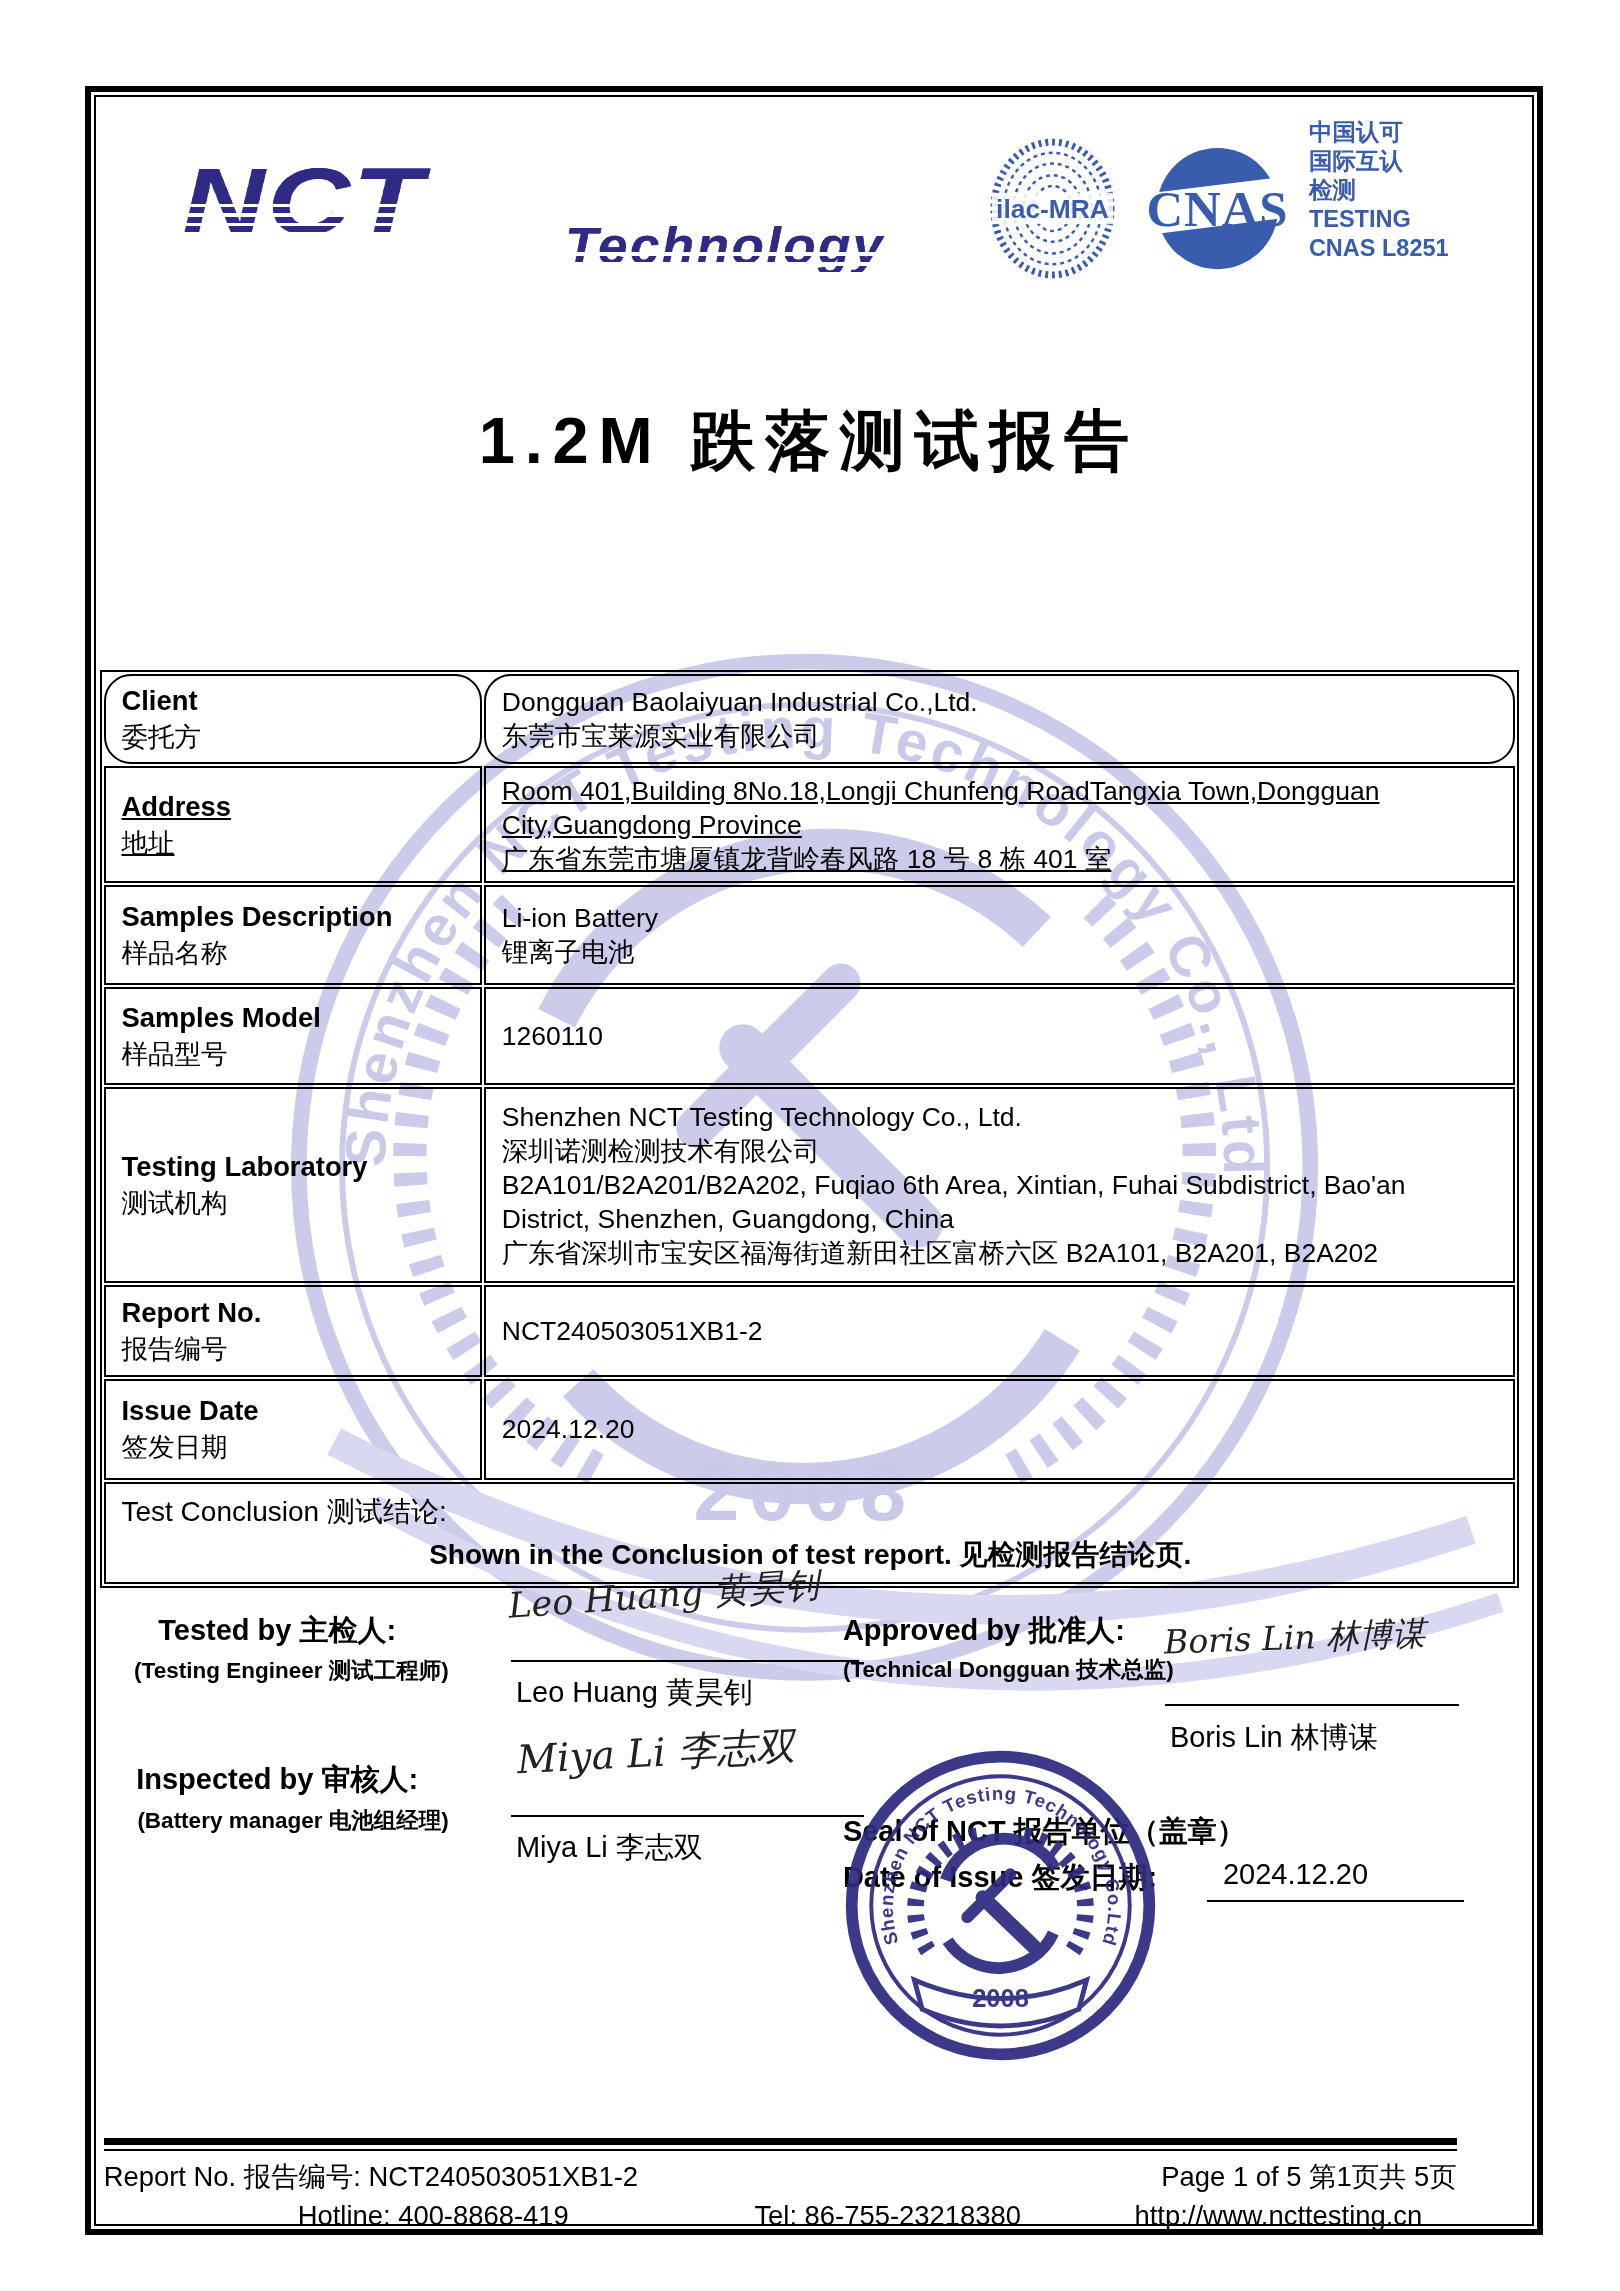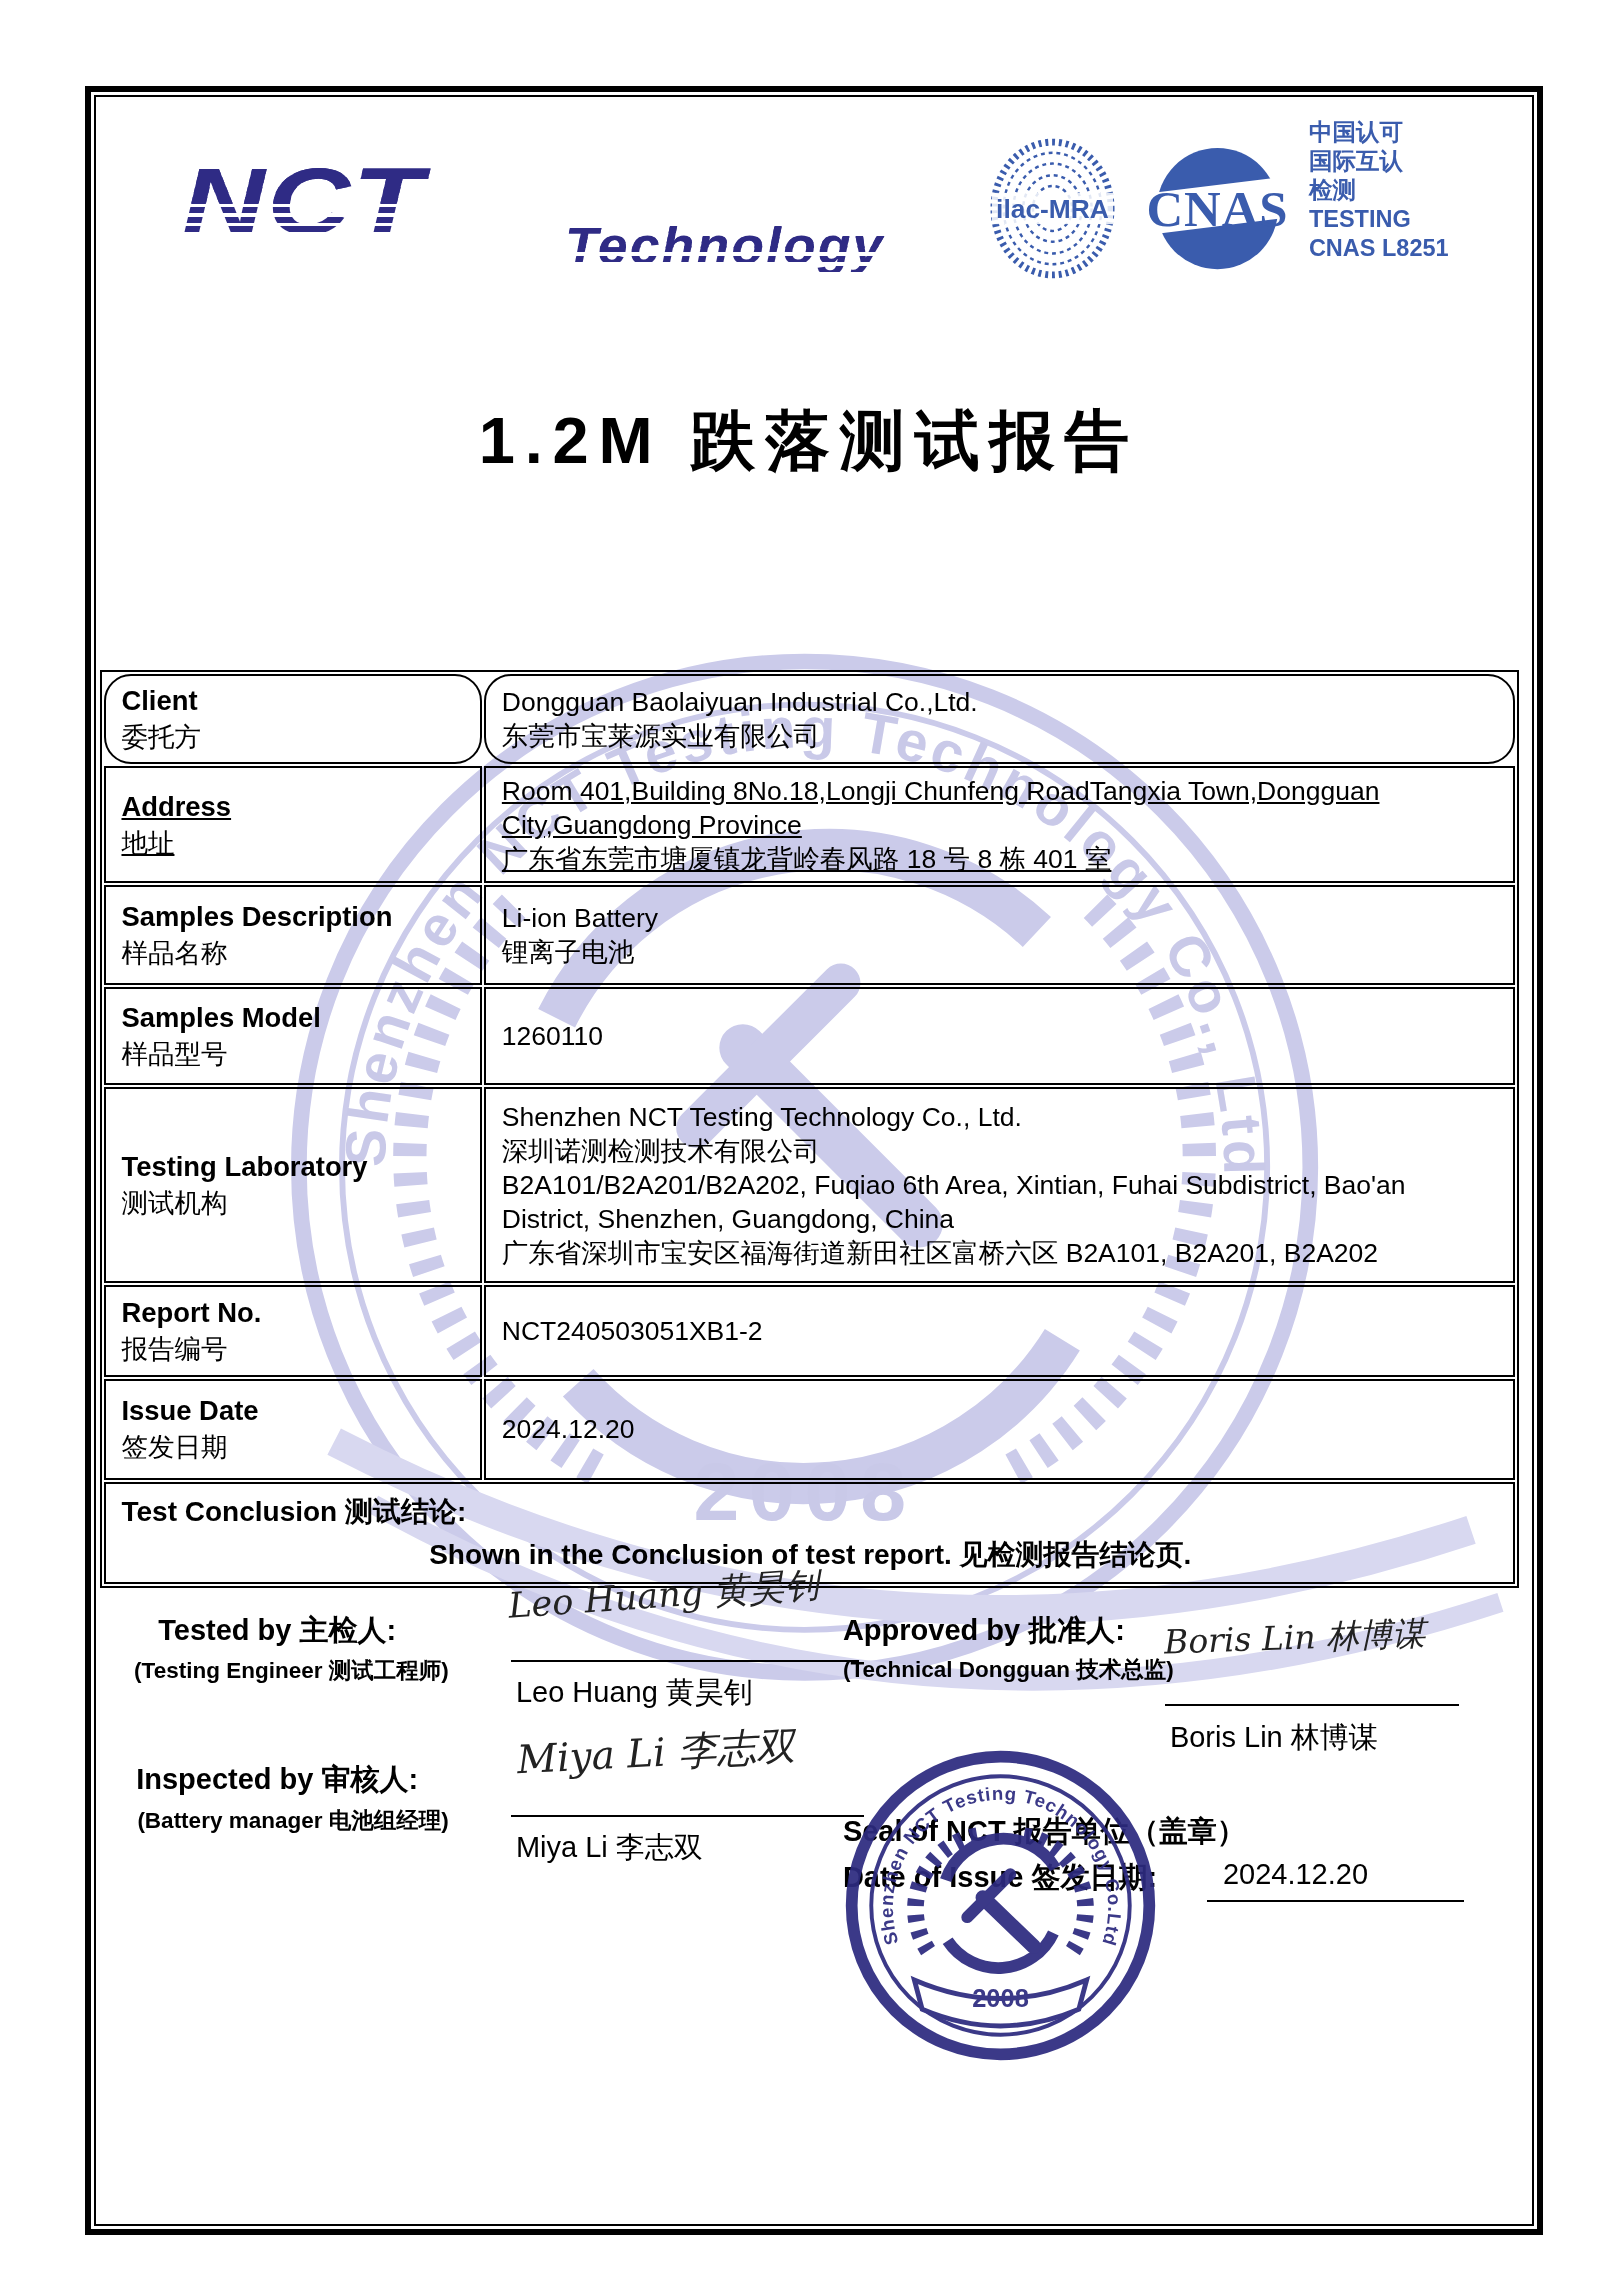--- a/index.html
+++ b/index.html
@@ -38,21 +38,21 @@
   td.val{font-size:26.5px;line-height:34px;color:#000;padding-left:21.6px;}
   td.val .vline{display:block;}
   tr.h-client td{height:73px;border-radius:27px;}
   tr.h-address td{height:98px;text-decoration:underline;}
   tr.h-desc td{height:84px;}
   tr.h-model td{height:82px;}
   tr.h-lab td{height:180px;}
   tr.h-report td{height:76px;}
   tr.h-issue td{height:86px;}
   td.conclusion{padding:9.8px 15.7px;}
-  .conc-head{display:block;font-weight:bold;font-size:28px;line-height:43px;color:#000;}
+  .conc-head{display:block;font-weight:normal;font-size:28px;line-height:43px;color:#000;}
   .conc-body{display:block;font-weight:bold;font-size:28px;line-height:43px;color:#000;text-align:center;}
 
   
   .sig-role{position:absolute;font-weight:bold;font-size:29px;color:#000;text-align:center;z-index:2;}
   .sig-sub{position:absolute;font-weight:bold;font-size:22.5px;color:#000;text-align:right;z-index:2;}
   .autograph{position:absolute;font-family:"DejaVu Serif",serif;font-style:italic;font-size:35px;color:#222;white-space:nowrap;z-index:2;}
   .sig-line{position:absolute;border-bottom:2px solid #000;height:0;z-index:2;}
   .sig-name{position:absolute;font-size:29px;color:#000;white-space:nowrap;z-index:2;}
   .seal-caption{position:absolute;left:747px;top:1715px;font-weight:bold;font-size:29px;color:#000;z-index:2;}
   .date-label{position:absolute;left:747px;top:1761px;font-weight:bold;font-size:29px;color:#000;z-index:2;}
@@ -246,17 +246,29 @@
         <path d="M -18 -8 L 34 42" stroke-width="15" stroke-linecap="round"></path>
         <path d="M -34 12 L 10 -32" stroke-width="12" stroke-linecap="round"></path>
       </g>
       <text font-family="Liberation Sans, sans-serif" font-size="19" font-weight="bold" fill="#2d2b7f" letter-spacing="1">
         <textPath href="#sealArc">Shenzhen NCT Testing Technology Co.Ltd.</textPath>
       </text>
       <path d="M -88 76 Q 0 114 88 76 L 80 106 Q 0 140 -80 106 Z" fill="#ffffff" stroke="#2d2b7f" stroke-width="5"></path>
       <text x="0" y="104" text-anchor="middle" font-family="Liberation Sans, sans-serif" font-size="26" font-weight="bold" fill="#2d2b7f">2008</text>
     </svg>
 
+    <div class="footer">
+      <div class="footer-rule"></div>
+      <div class="footer-line1">
+        <span>Report No. 报告编号: NCT240503051XB1-2</span>
+        <span>Page 1 of 5 第1页共 5页</span>
+      </div>
+      <div class="footer-line2">
+        <span class="f-hot">Hotline: 400-8868-419</span>
+        <span class="f-tel">Tel: 86-755-23218380</span>
+        <span class="f-web">http://www.ncttesting.cn</span>
+      </div>
+    </div>
 
   </div>
  </div>
 </div>
 
 
 </body></html>

